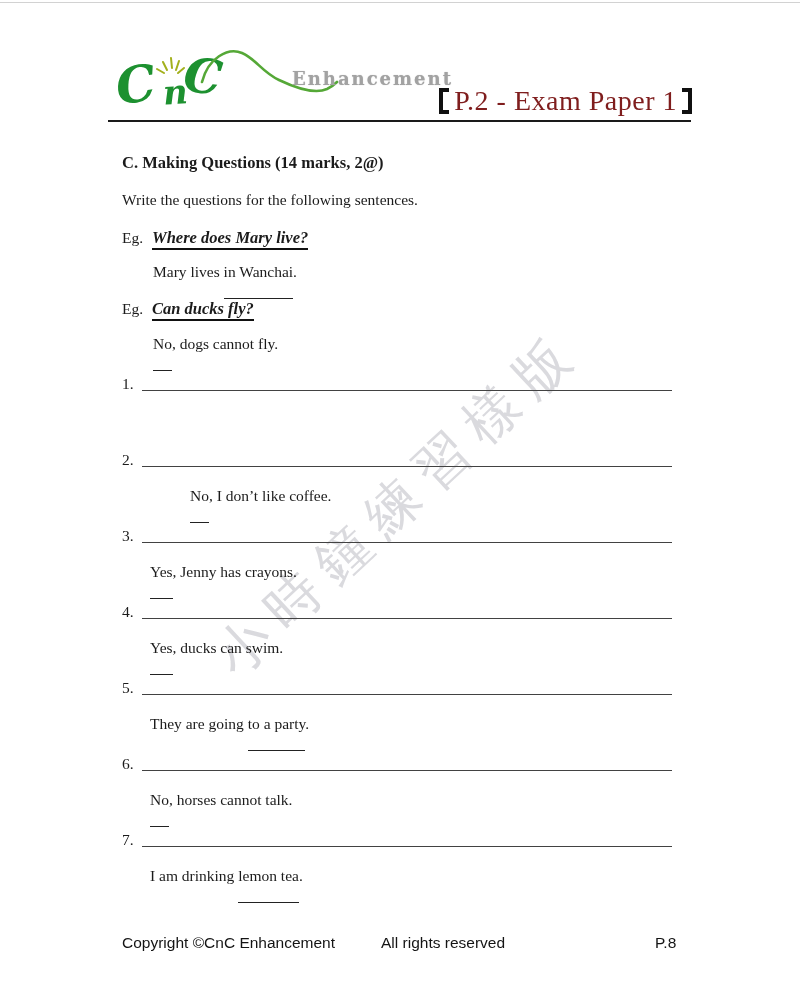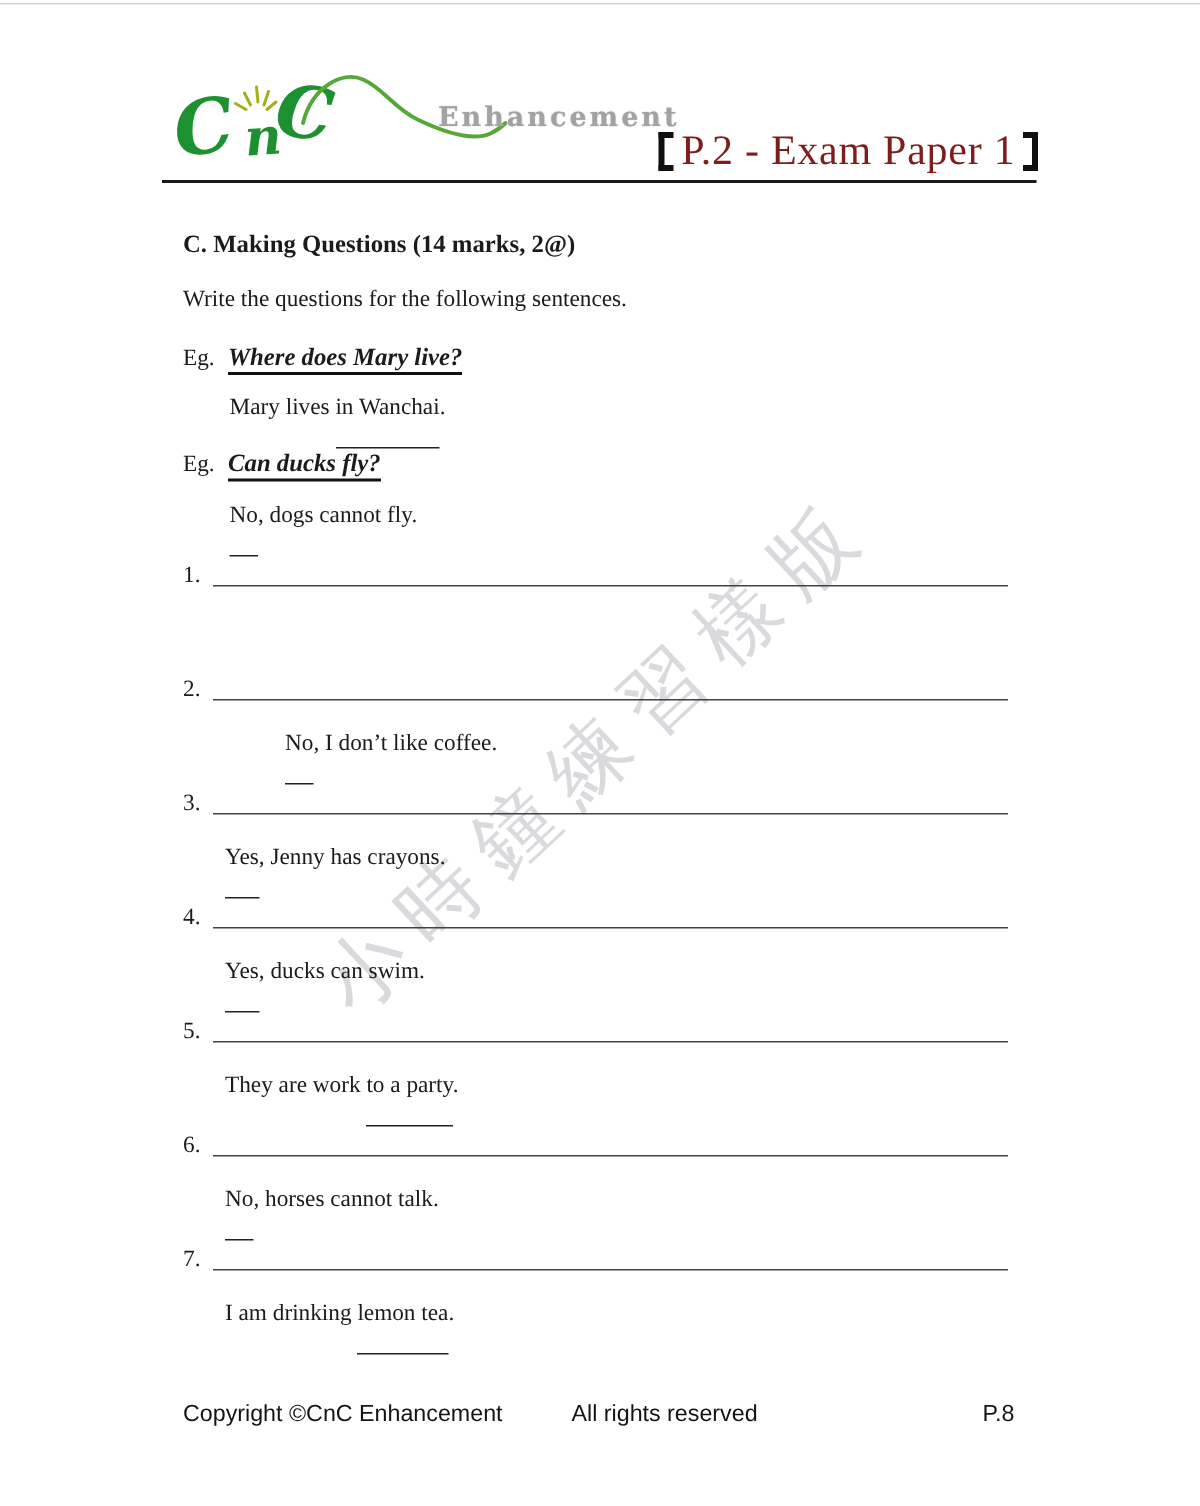--- a/index.html
+++ b/index.html
@@ -135,21 +135,21 @@
 
   <div class="abs qnum" style="left:122px; top:603px;">4.</div>
   <div class="abs qline" style="top:618px;"></div>
   <div class="abs sentence" style="left:150px; top:639px;">
     <span></span><span class="u">Yes</span><span>, ducks can swim.</span>
   </div>
 
   <div class="abs qnum" style="left:122px; top:679px;">5.</div>
   <div class="abs qline" style="top:694px;"></div>
   <div class="abs sentence" style="left:150px; top:715px;">
-    <span>They are work </span><span class="u">to a party</span><span>.</span>
+    <span>They are going </span><span class="u">to a party</span><span>.</span>
   </div>
 
   <div class="abs qnum" style="left:122px; top:755px;">6.</div>
   <div class="abs qline" style="top:770px;"></div>
   <div class="abs sentence" style="left:150px; top:791px;">
     <span></span><span class="u">No</span><span>, horses cannot talk.</span>
   </div>
 
   <div class="abs qnum" style="left:122px; top:831px;">7.</div>
   <div class="abs qline" style="top:846px;"></div>

